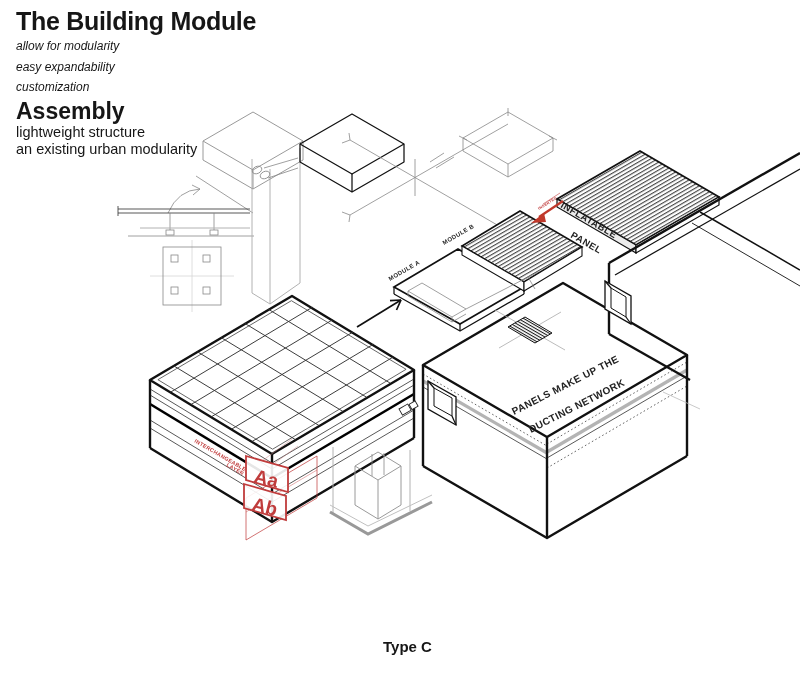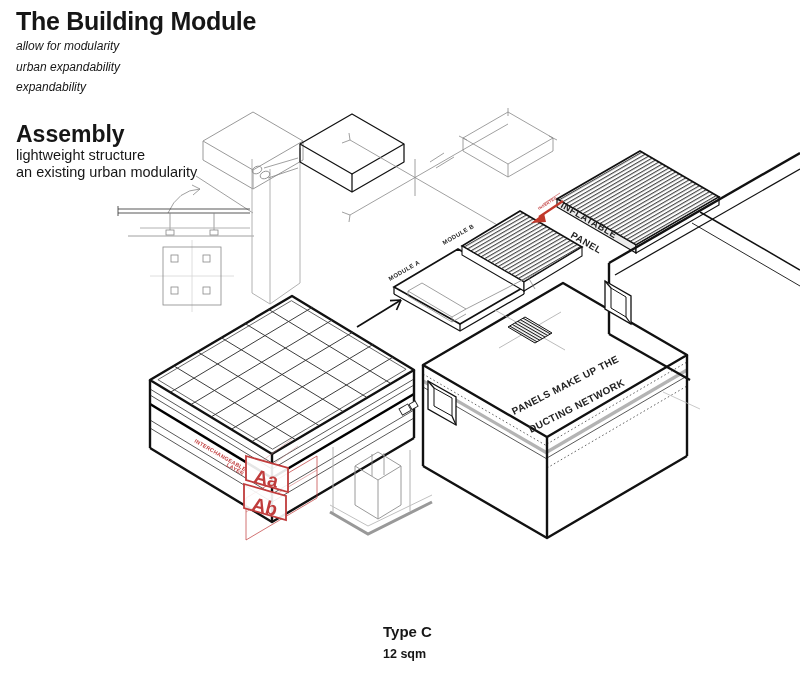--- a/index.html
+++ b/index.html
@@ -1,23 +1,23 @@
 <!DOCTYPE html>
 <html><head>
 <meta charset="utf-8">
 <style>
   html,body{margin:0;padding:0;background:#fff;}
   .stage{position:relative;width:800px;height:664px;background:#fff;overflow:hidden;
          font-family:"Liberation Sans",sans-serif;color:#161616;}
   .hdr{position:absolute;left:16px;top:6px;}
   .title{font-size:25px;font-weight:bold;letter-spacing:-0.3px;line-height:30px;}
   .principle{font-size:12px;font-style:italic;line-height:20.5px;}
-  .subtitle{font-size:23px;font-weight:bold;margin-top:23px;line-height:26px;}
+  .subtitle{font-size:23px;font-weight:bold;margin-top:0;line-height:26px;}
   .note{font-size:14.5px;line-height:17.5px;}
-  .ftr{position:absolute;left:383px;top:623px;}
+  .ftr{position:absolute;left:383px;top:638px;}
   .ftype{font-size:15px;font-weight:bold;}
   .farea{font-size:12.5px;font-weight:bold;margin-top:7px;}
   svg{position:absolute;left:0;top:0;}
   svg text{font-family:"Liberation Sans",sans-serif;}
   .s1{stroke:#111;stroke-width:2.4;fill:none;stroke-linejoin:round;}
   .s2{stroke:#111;stroke-width:1.25;fill:none;stroke-linejoin:round;}
   .s3{stroke:#111;stroke-width:1.7;fill:none;}
   .thin{stroke:#3a3a3a;stroke-width:0.85;fill:none;}
   .g1{stroke:#9a9a9a;stroke-width:1;fill:none;}
   .g2{stroke:#888;stroke-width:0.8;fill:none;}
@@ -29,22 +29,22 @@
   .lbl{fill:#222;font-weight:bold;}
 </style>
 </head>
 <body>
 
 <div class="stage">
 
   <div class="hdr">
     <div class="title">The Building Module</div>
     <div class="principle">allow for modularity</div>
-    <div class="principle">urban expandability</div>
-    <div class="principle">expandability</div>
+    <div class="principle">easy expandability</div>
+    <div class="principle">customization</div>
     <div class="subtitle">Assembly</div>
     <div class="note">lightweight structure</div>
     <div class="note">an existing urban modularity</div>
   </div>
 
   <svg width="800" height="675" viewBox="0 0 800 675">
     <defs>
       <pattern id="hatchUp" width="6" height="3.4" patternUnits="userSpaceOnUse" patternTransform="rotate(-30 0 0)">
         <rect width="6" height="3.4" fill="#fff"></rect>
         <line x1="0" y1="0.6" x2="6" y2="0.6" stroke="#2d2d2d" stroke-width="1"></line>

